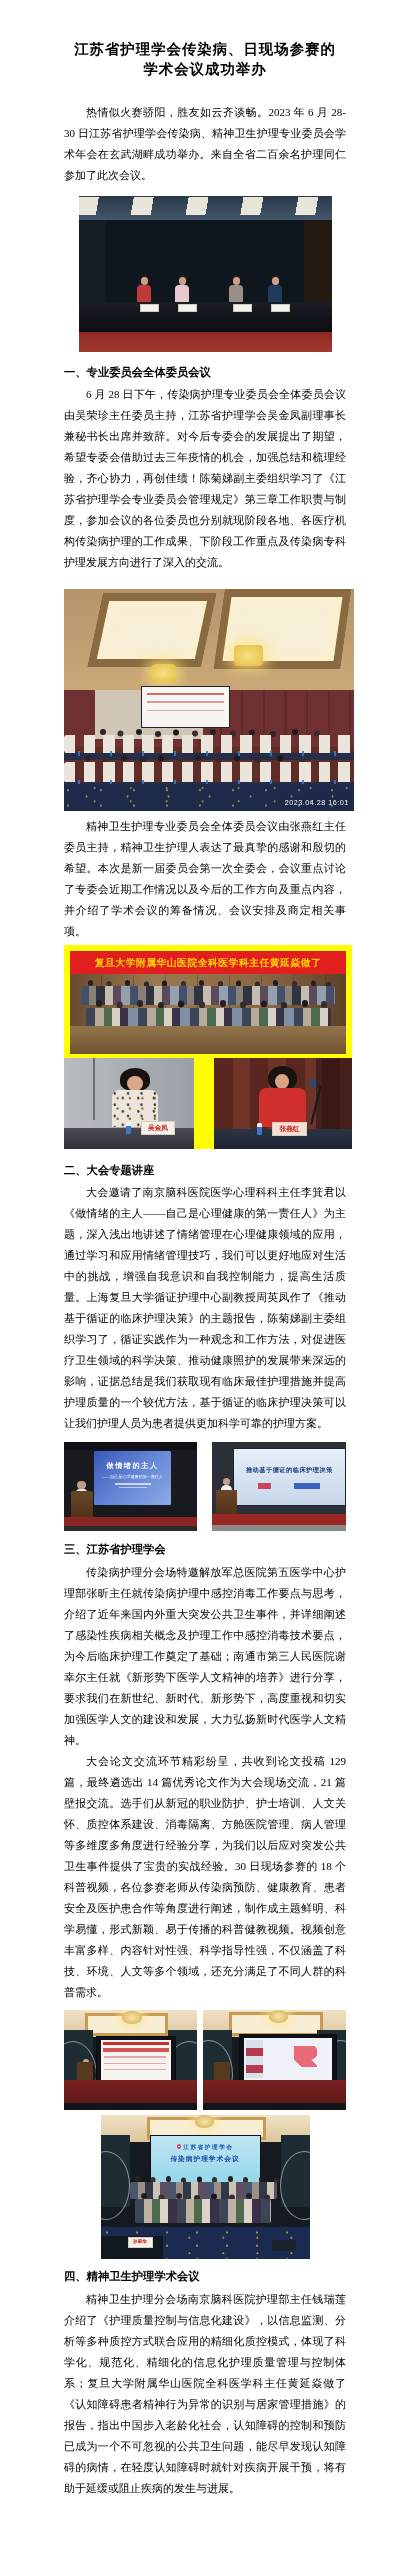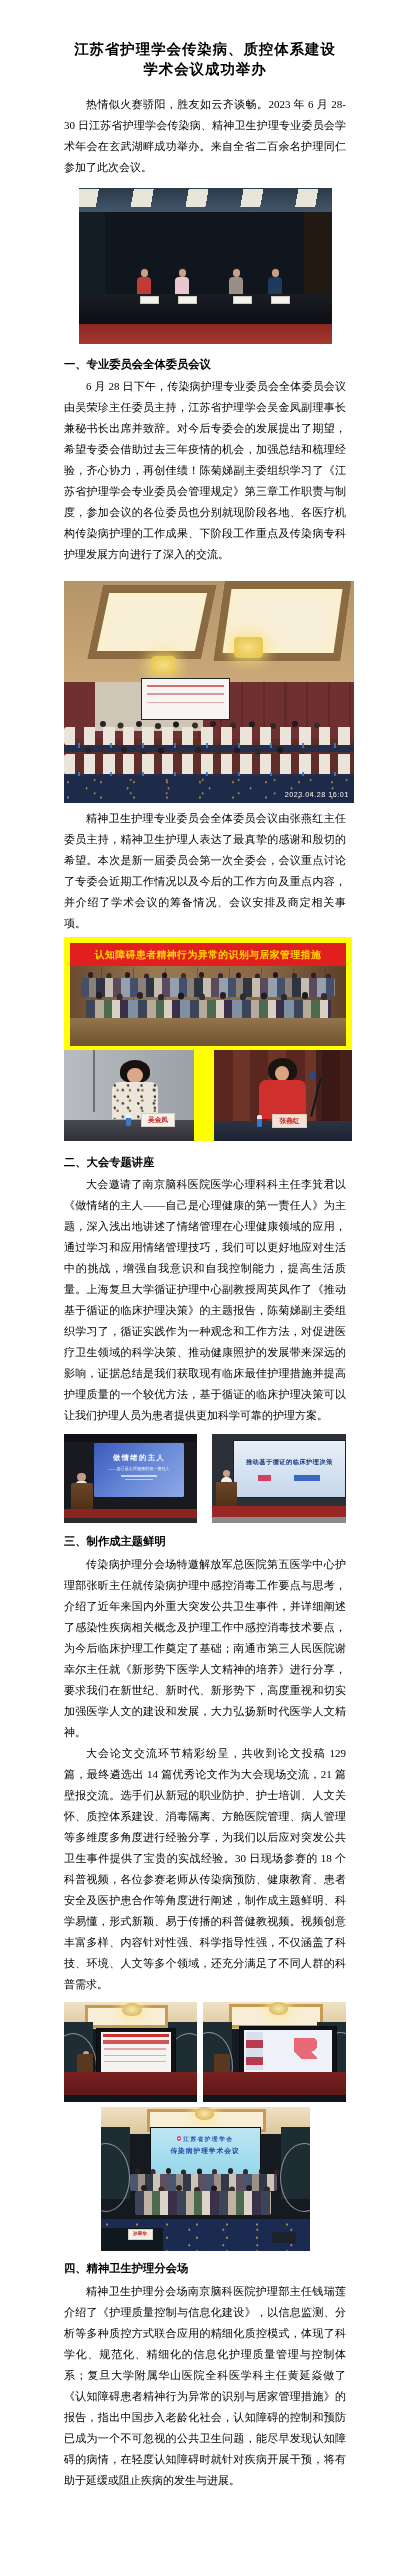--- a/index.html
+++ b/index.html
@@ -3,21 +3,21 @@
 <meta charset="utf-8">
 <style>
   html,body{margin:0;padding:0;background:#ffffff;}
   .page{position:relative;width:409px;height:3405px;margin:0 auto;background:#fff;overflow:hidden;
         font-family:"Liberation Serif","DejaVu Serif",serif;color:#000;}
   .content{padding:40px 63px 0 64px;}
 
   
   .doc-title{font-size:14.4px;line-height:19.6px;font-weight:bold;text-align:center;letter-spacing:1px;margin:0;}
   .para{font-size:11px;line-height:21px;text-align:justify;text-indent:2em;margin:0;}
-  .para.first{margin-top:15px;}
+  .para.first{margin-top:23px;}
   .sec-head{font-family:"Liberation Sans","DejaVu Sans",sans-serif;font-size:11.3px;line-height:16.5px;
             font-weight:bold;margin:0;}
   .mt8{margin-top:4.1px}.mt10{margin-top:5.2px}.mt14{margin-top:7.2px}
   .mt18{margin-top:9.3px}.mt20{margin-top:10.3px}.mt22{margin-top:11.3px}.mt24{margin-top:12.4px}.mt30{margin-top:15.5px}
 
   
   .ph{position:relative;overflow:hidden;}
   .ph *{position:absolute;}
   .center-block{display:block;margin-left:auto;margin-right:auto;}
   .prow{display:flex;justify-content:center;}
@@ -119,21 +119,21 @@
   .ph-zyh .red{left:45px;top:30px;width:47px;height:39px;border-radius:7.2px 7.2px 0 0;background:#cf2f2d;}
   .ph-zyh .mic{left:101px;top:27px;width:2.1px;height:40px;background:#14181c;transform:rotate(14deg);}
   .ph-zyh .michead{left:96px;top:20.6px;width:6.2px;height:9.3px;border-radius:3.1px;background:#2e4a74;}
   .ph-zyh .dtable{left:0;bottom:0;right:0;height:20.6px;background:linear-gradient(180deg,#2c3444,#1c2230);}
   .ph-zyh .namecard{left:58px;bottom:13.4px;width:33px;height:12.4px;font-size:6.7px;line-height:12.4px;background:#f4e0d4;}
   .ph-zyh .bottle{left:43px;bottom:14.4px;}
 
   
   .ph-emo{width:135px;height:89px;background:#191920;}
   .ph-emo .ceill{left:0;top:0;right:0;height:8.2px;background:#101016;}
-  .ph-emo .scr{left:30px;top:9.3px;width:90px;height:54px;border-radius:1.5px;
+  .ph-emo .scr{left:30px;top:9.3px;width:77px;height:54px;border-radius:1.5px;
      background:linear-gradient(135deg,#3a5abc,#6a8ad8 55%,#8fa9e6);text-align:center;}
   .ph-emo .scr *{position:static;display:block;color:#fff;}
   .ph-emo .t1{margin-top:10.3px;font-size:7.2px;font-weight:bold;letter-spacing:1.5px;}
   .ph-emo .t2{margin-top:3.1px;font-size:4.1px;opacity:.95;}
   .ph-emo .t3{margin:4.1px auto 0;width:36px;height:1.5px;background:rgba(255,255,255,.65);}
   .ph-emo .t4{margin:2.1px auto 0;width:28px;height:1.5px;background:rgba(255,255,255,.55);}
   .ph-emo .spk{left:13.4px;top:39px;width:8.2px;height:8.2px;border-radius:50%;background:#c49a80;
      box-shadow:0 9.3px 0 2.1px #e8e4de;}
   .ph-emo .pod{left:7.2px;bottom:12.4px;width:21.6px;height:27px;background:linear-gradient(180deg,#6a4628,#4e3018);border-radius:1.5px 1.5px 0 0;}
   .ph-emo .carpet{left:0;bottom:0;right:0;height:13.4px;background:#8a2420;}
@@ -203,21 +203,21 @@
   .ph-grp2 .tblc{left:0;bottom:0;width:62px;height:23px;background:#101820;}
   .ph-grp2 .namecard{left:27px;bottom:11.3px;width:23px;height:8.8px;font-size:4.6px;line-height:8.8px;}
   .ph-grp2 .laptop{right:13.4px;bottom:8.2px;width:24px;height:10.3px;background:#1c222a;border-radius:1px;}
 </style>
 </head>
 <body>
 
 <div class="page">
   <div class="content">
 
-    <h1 class="doc-title"><span>江苏省护理学会传染病、质控体系建设</span><br><span>学术会议成功举办</span></h1>
+    <h1 class="doc-title"><span>江苏省护理学会传染病、日现场参赛的</span><br><span>学术会议成功举办</span></h1>
 
     <p class="para first">热情似火赛骄阳，胜友如云齐谈畅。2023 年 6 月 28-30 日江苏省护理学会传染病、精神卫生护理专业委员会学术年会在玄武湖畔成功举办。来自全省二百余名护理同仁参加了此次会议。</p>
 
     <div class="ph ph-open center-block mt20">
       <div class="ceil"></div>
       <div class="lights"></div>
       <div class="wallL"></div>
       <div class="wallR"></div>
       <div class="fig" style="left:58px;--c:#c03a38"></div>
       <div class="fig" style="left:96px;--c:#e8c8d0"></div>
@@ -258,21 +258,21 @@
       <div class="bottles" style="top:191px"></div>
       <div class="floor2"></div>
       <div class="speckle"></div>
       <div class="stamp">2023.04.28  16:01</div>
     </div>
 
     <p class="para mt10">精神卫生护理专业委员会全体委员会议由张燕红主任委员主持，精神卫生护理人表达了最真挚的感谢和殷切的希望。本次是新一届委员会第一次全委会，会议重点讨论了专委会近期工作情况以及今后的工作方向及重点内容，并介绍了学术会议的筹备情况、会议安排及商定相关事项。</p>
 
     <div class="yellow-block">
       <div class="ph ph-group">
-        <div class="banner">认知障碍患者精神行为异常的识别与居家管理措施</div>
+        <div class="banner">复旦大学附属华山医院全科医学科主任黄延焱做了</div>
         <div class="woodlines"></div>
         <div class="heads1"></div>
         <div class="band1"></div>
         <div class="heads2"></div>
         <div class="band2"></div>
         <div class="gtable"></div>
       </div>
       <div class="pair-row">
         <div class="ph ph-wjf">
           <div class="pole"></div>
@@ -319,21 +319,21 @@
           <div class="t1">推动基于循证的临床护理决策</div>
           <div class="logos"></div>
         </div>
         <div class="spk"></div>
         <div class="pod"></div>
         <div class="carpet"></div>
         <div class="front"></div>
       </div>
     </div>
 
-    <h2 class="sec-head mt20">三、制作成主题鲜明</h2>
+    <h2 class="sec-head mt20">三、江苏省护理学会</h2>
     <p class="para mt8">传染病护理分会场特邀解放军总医院第五医学中心护理部张昕主任就传染病护理中感控消毒工作要点与思考，介绍了近年来国内外重大突发公共卫生事件，并详细阐述了感染性疾病相关概念及护理工作中感控消毒技术要点，为今后临床护理工作奠定了基础；南通市第三人民医院谢幸尔主任就《新形势下医学人文精神的培养》进行分享，要求我们在新世纪、新时代、新形势下，高度重视和切实加强医学人文的建设和发展，大力弘扬新时代医学人文精神。</p>
     <p class="para">大会论文交流环节精彩纷呈，共收到论文投稿 129 篇，最终遴选出 14 篇优秀论文作为大会现场交流，21 篇壁报交流。选手们从新冠的职业防护、护士培训、人文关怀、质控体系建设、消毒隔离、方舱医院管理、病人管理等多维度多角度进行经验分享，为我们以后应对突发公共卫生事件提供了宝贵的实战经验。30 日现场参赛的 18 个科普视频，各位参赛老师从传染病预防、健康教育、患者安全及医护患合作等角度进行阐述，制作成主题鲜明、科学易懂，形式新颖、易于传播的科普健教视频。视频创意丰富多样、内容针对性强、科学指导性强，不仅涵盖了科技、环境、人文等多个领域，还充分满足了不同人群的科普需求。</p>
 
     <div class="prow mt14" style="gap:5.2px">
       <div class="ph ballroom ph-sci1">
         <div class="ceil"></div>
         <div class="frame" style="left:20.6px;top:3.1px;width:77px;height:17.5px"></div>
         <div class="chand" style="left:58px;top:1px"></div>
         <div class="sidewall" style="left:0"></div>
         <div class="sidewall" style="right:0"></div>
@@ -390,18 +390,18 @@
       <div class="band1"></div>
       <div class="heads2"></div>
       <div class="band2"></div>
       <div class="floorn"></div>
       <div class="speckle"></div>
       <div class="tblc"></div>
       <div class="namecard">孙翠华</div>
       <div class="laptop"></div>
     </div>
 
-    <h2 class="sec-head mt18">四、精神卫生护理分会场</h2>
+    <h2 class="sec-head mt18">四、精神卫生护理学术会议</h2>
     <p class="para mt8">精神卫生护理分会场南京脑科医院护理部主任钱瑞莲介绍了《护理质量控制与信息化建设》，以信息监测、分析等多种质控方式联合应用的精细化质控模式，体现了科学化、规范化、精细化的信息化护理质量管理与控制体系；复旦大学附属华山医院全科医学科主任黄延焱做了《认知障碍患者精神行为异常的识别与居家管理措施》的报告，指出中国步入老龄化社会，认知障碍的控制和预防已成为一个不可忽视的公共卫生问题，能尽早发现认知障碍的病情，在轻度认知障碍时就针对疾病开展干预，将有助于延缓或阻止疾病的发生与进展。</p>
 
   </div>
 </div>
 
 
 </body></html>

